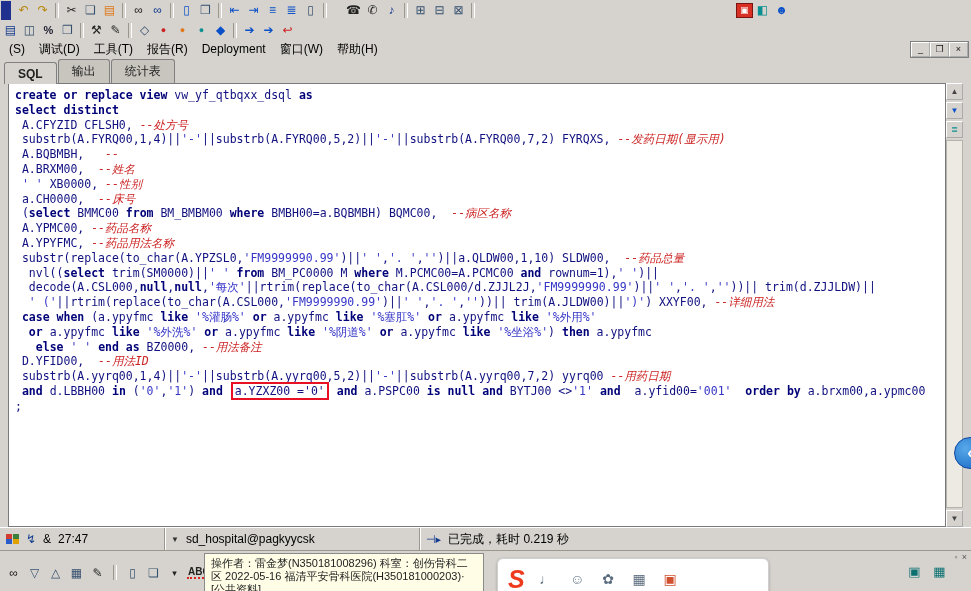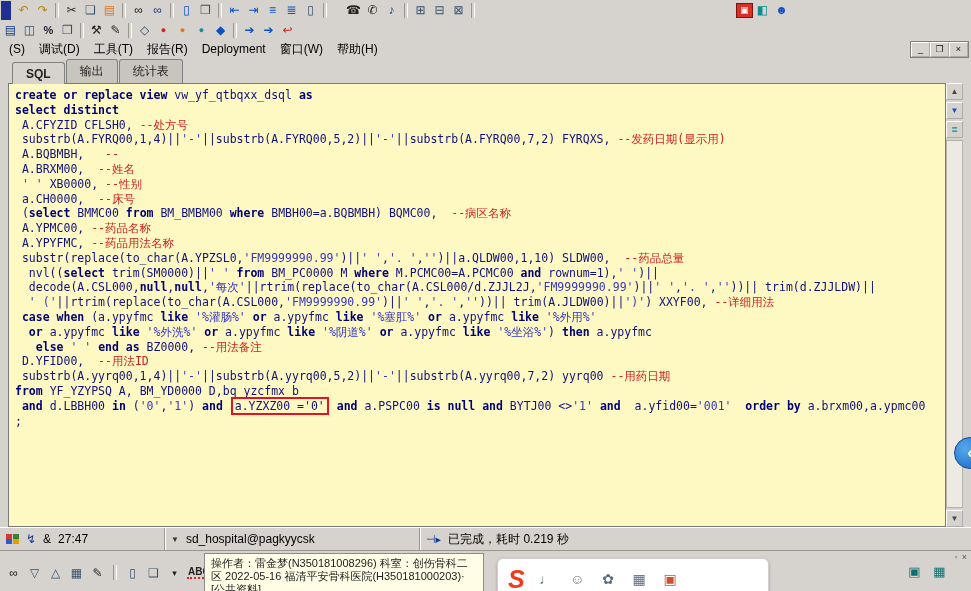--- a/index.html
+++ b/index.html
@@ -20,33 +20,33 @@
   .pct{font-weight:bold;font-size:11px;color:#223;}
 
   
   .menubar{display:flex;align-items:center;height:18px;font-size:12px;color:#000;padding-left:2px;}
   .menu-item{padding:1px 7px;cursor:default;}
   .win-controls{margin-left:auto;display:flex;border:1px solid #808080;background:#d6d3ce;margin-right:2px;}
   .win-btn{width:17px;height:13px;display:flex;align-items:center;justify-content:center;
            font-size:9px;border:1px outset #fff;background:#d6d3ce;color:#111;}
 
   
-  .tabbar{height:25px;display:flex;align-items:flex-end;padding-left:12px;background:#d6d3ce;}
+  .tabbar{height:25px;display:flex;align-items:flex-end;padding-left:4px;background:#d6d3ce;}
   .tab{font-size:12px;padding:3px 13px 3px;border:1px solid #808080;border-bottom:none;
        border-radius:3px 3px 0 0;background:#c8c5be;margin-right:1px;color:#222;cursor:default;}
   .tab.active{background:#d6d3ce;font-weight:bold;padding-top:4px;position:relative;top:1px;}
 
   
   .editor-row{display:flex;height:444px;padding:0 8px;}
-  .code-panel{flex:1;background:#fef9c3;border:1px solid #7a7a7a;overflow:hidden;padding:4px 0 0 6px;}
+  .code-panel{flex:1;background:#ffffff;border:1px solid #7a7a7a;overflow:hidden;padding:4px 0 0 6px;}
   .cl{white-space:pre;font-family:"DejaVu Sans Mono",monospace;font-size:11.5px;line-height:14.8px;}
   .t-p{color:#101080;}
   .t-k{color:#000078;font-weight:bold;}
   .t-s{color:#3535c8;}
-  .t-c{color:#cc2222;}
+  .t-c{color:#cc2222;font-style:italic;}
   .t-h{color:#101080;border:2px solid #e81123;padding:0 2px;margin:0 1px;}
   .right-rail{width:17px;display:flex;flex-direction:column;align-items:center;background:#d6d3ce;}
   .rail-btn{width:15px;height:15px;display:flex;align-items:center;justify-content:center;
             border:1px outset #fff;background:#d6d3ce;font-size:8px;margin-bottom:2px;}
   .rail-track{width:15px;flex:1;background:#eceae2;border:1px solid #b5b2aa;}
 
   
   .statusbar{height:22px;display:flex;align-items:center;font-size:12px;background:#d6d3ce;
              border-top:1px solid #fff;color:#000;}
   .sb-cell{display:flex;align-items:center;height:100%;border-right:1px solid #9a978f;
@@ -178,21 +178,20 @@
         <div class="cl"><span class="t-p"> A.YPYFMC, </span><span class="t-c">--药品用法名称</span></div>
         <div class="cl"><span class="t-p"> substr(replace(to_char(A.YPZSL0,</span><span class="t-s">'FM9999990.99'</span><span class="t-p">)||</span><span class="t-s">' '</span><span class="t-p">,</span><span class="t-s">'. '</span><span class="t-p">,</span><span class="t-s">''</span><span class="t-p">)||a.QLDW00,1,10) SLDW00,  </span><span class="t-c">--药品总量</span></div>
         <div class="cl"><span class="t-p">  nvl((</span><span class="t-k">select</span><span class="t-p"> trim(SM0000)||</span><span class="t-s">' '</span><span class="t-p"> </span><span class="t-k">from</span><span class="t-p"> BM_PC0000 M </span><span class="t-k">where</span><span class="t-p"> M.PCMC00=A.PCMC00 </span><span class="t-k">and</span><span class="t-p"> rownum=1),</span><span class="t-s">' '</span><span class="t-p">)||</span></div>
         <div class="cl"><span class="t-p">  decode(A.CSL000,</span><span class="t-k">null</span><span class="t-p">,</span><span class="t-k">null</span><span class="t-p">,</span><span class="t-s">'每次'</span><span class="t-p">||rtrim(replace(to_char(A.CSL000/d.ZJJL2J,</span><span class="t-s">'FM9999990.99'</span><span class="t-p">)||</span><span class="t-s">' '</span><span class="t-p">,</span><span class="t-s">'. '</span><span class="t-p">,</span><span class="t-s">''</span><span class="t-p">))|| trim(d.ZJJLDW)||</span></div>
         <div class="cl"><span class="t-p">  </span><span class="t-s">' ('</span><span class="t-p">||rtrim(replace(to_char(A.CSL000,</span><span class="t-s">'FM9999990.99'</span><span class="t-p">)||</span><span class="t-s">' '</span><span class="t-p">,</span><span class="t-s">'. '</span><span class="t-p">,</span><span class="t-s">''</span><span class="t-p">))|| trim(A.JLDW00)||</span><span class="t-s">')'</span><span class="t-p">) XXYF00, </span><span class="t-c">--详细用法</span></div>
         <div class="cl"><span class="t-p"> </span><span class="t-k">case when</span><span class="t-p"> (a.ypyfmc </span><span class="t-k">like</span><span class="t-p"> </span><span class="t-s">'%灌肠%'</span><span class="t-p"> </span><span class="t-k">or</span><span class="t-p"> a.ypyfmc </span><span class="t-k">like</span><span class="t-p"> </span><span class="t-s">'%塞肛%'</span><span class="t-p"> </span><span class="t-k">or</span><span class="t-p"> a.ypyfmc </span><span class="t-k">like</span><span class="t-p"> </span><span class="t-s">'%外用%'</span></div>
         <div class="cl"><span class="t-p">  </span><span class="t-k">or</span><span class="t-p"> a.ypyfmc </span><span class="t-k">like</span><span class="t-p"> </span><span class="t-s">'%外洗%'</span><span class="t-p"> </span><span class="t-k">or</span><span class="t-p"> a.ypyfmc </span><span class="t-k">like</span><span class="t-p"> </span><span class="t-s">'%阴道%'</span><span class="t-p"> </span><span class="t-k">or</span><span class="t-p"> a.ypyfmc </span><span class="t-k">like</span><span class="t-p"> </span><span class="t-s">'%坐浴%'</span><span class="t-p">) </span><span class="t-k">then</span><span class="t-p"> a.ypyfmc</span></div>
         <div class="cl"><span class="t-p">   </span><span class="t-k">else</span><span class="t-p"> </span><span class="t-s">' '</span><span class="t-p"> </span><span class="t-k">end as</span><span class="t-p"> BZ0000, </span><span class="t-c">--用法备注</span></div>
         <div class="cl"><span class="t-p"> D.YFID00,  </span><span class="t-c">--用法ID</span></div>
         <div class="cl"><span class="t-p"> substrb(A.yyrq00,1,4)||</span><span class="t-s">'-'</span><span class="t-p">||substrb(A.yyrq00,5,2)||</span><span class="t-s">'-'</span><span class="t-p">||substrb(A.yyrq00,7,2) yyrq00 </span><span class="t-c">--用药日期</span></div>
-        <div class="cl"><span class="t-k">from</span><span class="t-p"> YF_YZYPSQ A, BM_YD0000 D,bq_yzcfmx b</span></div>
         <div class="cl"><span class="t-p"> </span><span class="t-k">and</span><span class="t-p"> d.LBBH00 </span><span class="t-k">in</span><span class="t-p"> (</span><span class="t-s">'0'</span><span class="t-p">,</span><span class="t-s">'1'</span><span class="t-p">) </span><span class="t-k">and</span><span class="t-p"> </span><span class="t-h">a.YZXZ00 ='0'</span><span class="t-p"> </span><span class="t-k">and</span><span class="t-p"> a.PSPC00 </span><span class="t-k">is null</span><span class="t-p"> </span><span class="t-k">and</span><span class="t-p"> BYTJ00 &lt;&gt;</span><span class="t-s">'1'</span><span class="t-p"> </span><span class="t-k">and</span><span class="t-p">  a.yfid00=</span><span class="t-s">'001'</span><span class="t-p">  </span><span class="t-k">order by</span><span class="t-p"> a.brxm00,a.ypmc00</span></div>
         <div class="cl"><span class="t-p">;</span></div>
       </div>
     <div class="right-rail">
       <span class="rail-btn" style="color:#444">▲</span>
       <span class="rail-btn" style="color:#0a50c8">▼</span>
       <span class="rail-btn" style="color:#0a9090">≣</span>
       <span class="rail-track"></span>
       <span class="rail-btn" style="color:#444;margin-top:2px;margin-bottom:0">▼</span>
     </div>

